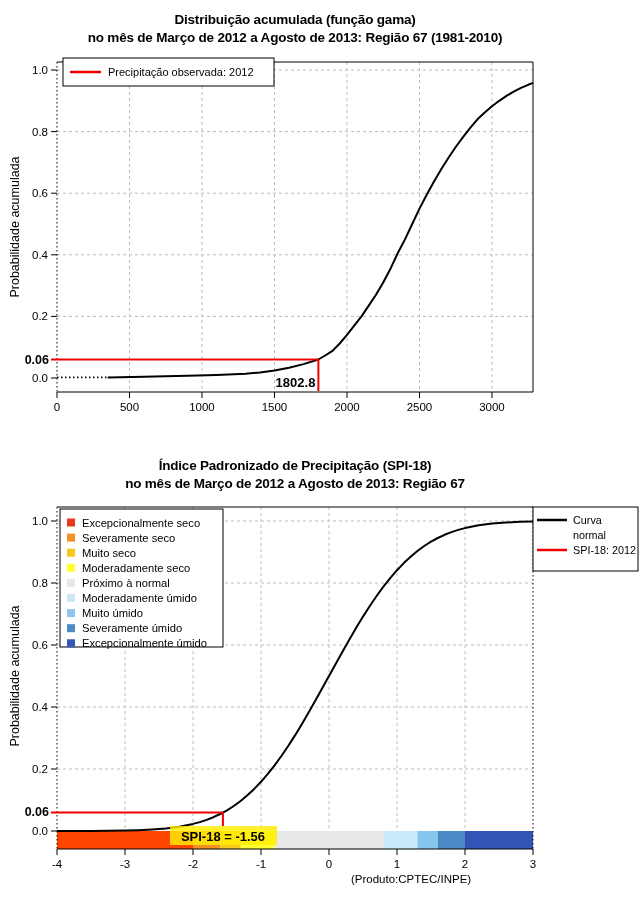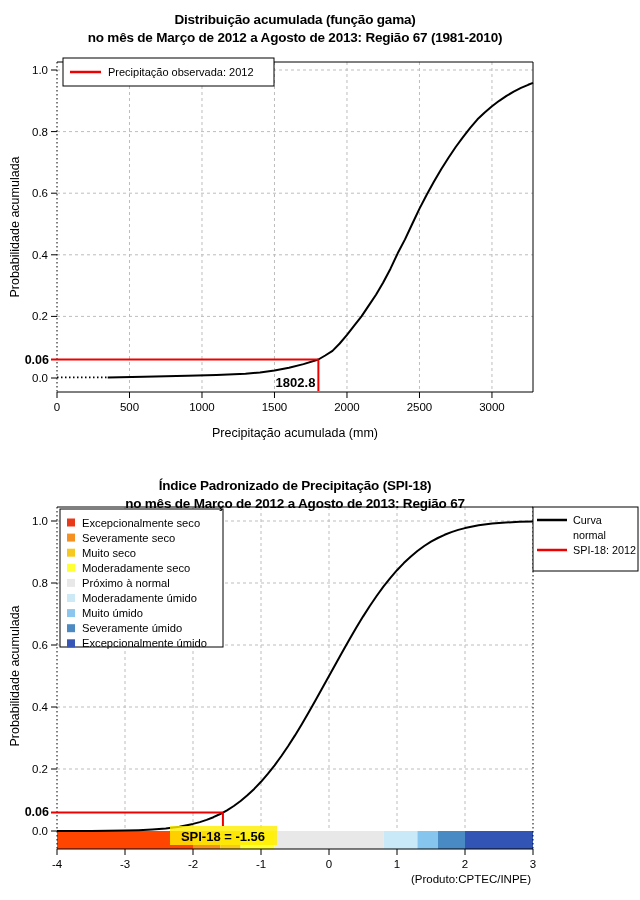--- a/index.html
+++ b/index.html
@@ -6,21 +6,21 @@
   .canvas{position:relative;width:640px;height:900px;background:#ffffff;overflow:hidden;
           font-family:"Liberation Sans",sans-serif;color:#000;}
   .chart-svg{position:absolute;left:0;width:640px;height:450px;}
   #chart-svg-0{top:0;}
   #chart-svg-1{top:450px;}
   .title-block{position:absolute;left:0;width:590px;text-align:center;font-weight:bold;
                font-size:13.5px;line-height:18px;letter-spacing:-0.2px;white-space:nowrap;}
   .axis-label-x{position:absolute;left:0;width:590px;text-align:center;font-size:12.5px;}
   .axis-label-y{position:absolute;transform:translate(-50%,-50%) rotate(-90deg);
                 white-space:nowrap;font-size:12.5px;}
-  .footer-note{position:absolute;font-size:11.5px;text-align:center;}
+  .footer-note{position:absolute;font-size:11.5px;text-align:left;}
   svg text{font-family:"Liberation Sans",sans-serif;fill:#000;}
 </style>
 </head>
 <body>
 
 <div class="canvas">
 
   <svg id="chart-svg-0" class="chart-svg">
       <line x1="57" y1="316.4" x2="533" y2="316.4" stroke="#bdbdbd" stroke-dasharray="3,3"></line>
       <line x1="57" y1="254.8" x2="533" y2="254.8" stroke="#bdbdbd" stroke-dasharray="3,3"></line>
@@ -156,23 +156,22 @@
       <text x="573" y="74" font-size="10.8px">Curva</text>
       <text x="573" y="89" font-size="10.8px">normal</text>
       <line x1="537" y1="100" x2="567" y2="100" stroke="#EE0000" stroke-width="2.5"></line>
       <text x="573" y="104" font-size="10.8px">SPI-18: 2012</text>
     </svg>
 
   <div class="title-block" style="top:5px;margin-top:6px;">
     <div>Distribuição acumulada (função gama)</div>
     <div>no mês de Março de 2012 a Agosto de 2013: Região 67 (1981-2010)</div>
   </div>
-  <div class="axis-label-x" style="top:426px;">Precipitação acumulada (mm)</div>
   <div class="axis-label-y" style="left:15px;top:227px;">Probabilidade acumulada</div>
 
-  <div class="title-block" style="top:477px;">
+  <div class="title-block" style="top:457px;">
     <div>Índice Padronizado de Precipitação (SPI-18)</div>
     <div>no mês de Março de 2012 a Agosto de 2013: Região 67</div>
   </div>
   <div class="axis-label-y" style="left:15px;top:676px;">Probabilidade acumulada</div>
   <div class="footer-note" style="top:873px;left:351px;width:240px;">(Produto:CPTEC/INPE)</div>
 
 </div>
 
 </body></html>

